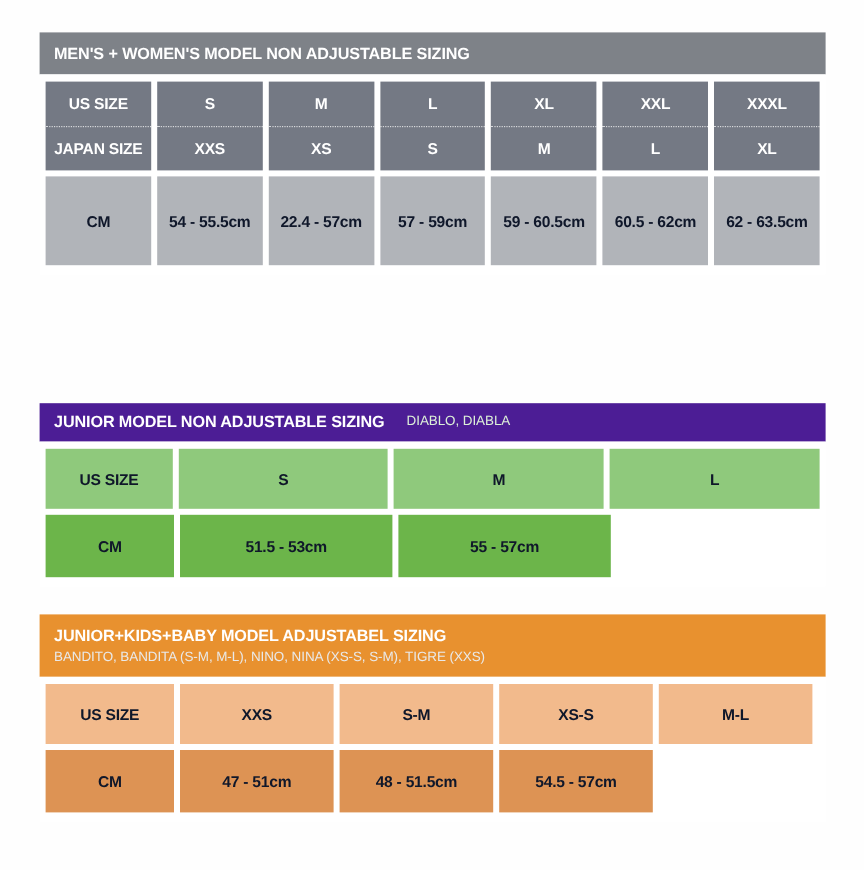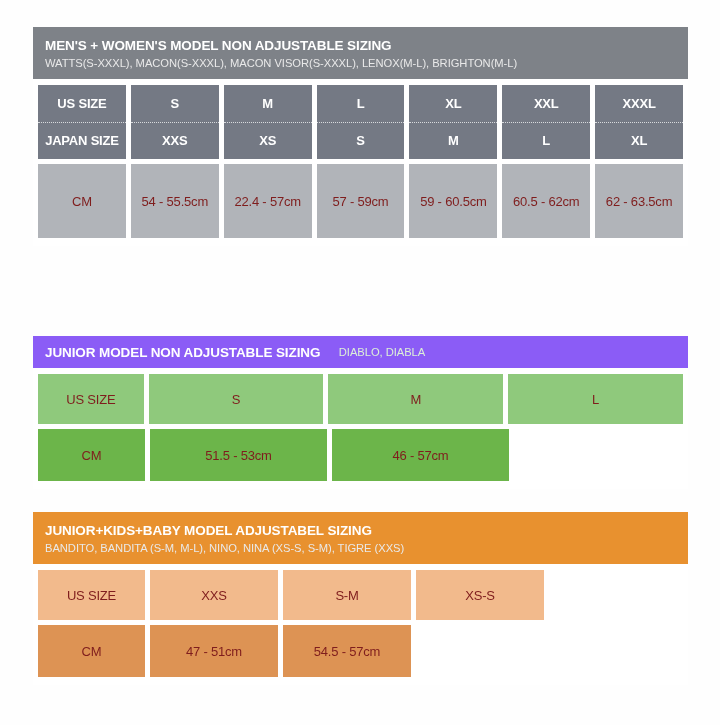--- a/index.html
+++ b/index.html
@@ -74,22 +74,22 @@
   .grid-row {
     display: flex;
     width: 100%;
   }
   .grid-row + .grid-row {
     margin-top: 5px;
   }
 
   .cell {
     box-sizing: border-box;
-    color: #7f1d1d;
-    font-weight: normal;
+    color: #0f172a;
+    font-weight: bold;
     display: flex;
     align-items: center;
     justify-content: center;
     text-align: center;
     letter-spacing: -0.2px;
     margin-right: 5px;
   }
   .cell:last-child { margin-right: 0; }
 
   
@@ -126,21 +126,21 @@
   #block-mens .row-head { height: 74px; }
   #block-mens .row-cm   { height: 74px; }
   #block-mens .row-cm .cell { font-size: 13px; }
 
   
   .c1-col0 { width: 92px; }
   .c1-col  { width: 92px; }
 
   
   #block-junior { top: 336px; }
-  #block-junior .block-header { background: #8b5cf6; }
+  #block-junior .block-header { background: #4c1d95; }
   #block-junior .grid-body { background: #ffffff; }
 
   .green-light { background: #8fc97c; }
   .green-dark  { background: #6cb54a; }
 
   #block-junior .row-head { height: 50px; }
   #block-junior .row-cm   { height: 52px; }
   #block-junior .cell { font-size: 13px; }
 
   .c2-col0 { width: 107px; }
@@ -162,21 +162,20 @@
   .c3-col  { width: 128px; }
 </style>
 </head>
 <body>
 
 <div class="page">
 
   <section class="size-block" id="block-mens">
     <div class="block-header">
       <span class="header-title">MEN'S + WOMEN'S MODEL NON ADJUSTABLE SIZING</span>
-      <span class="header-sub">WATTS(S-XXXL), MACON(S-XXXL), MACON VISOR(S-XXXL), LENOX(M-L), BRIGHTON(M-L)</span>
     </div>
     <div class="grid-body">
 
       <div class="grid-row row-head">
         <div class="stack-cell grey-dark c1-col0">
           <div class="stack-half top">US SIZE</div>
           <div class="stack-half">JAPAN SIZE</div>
         </div>
         <div class="stack-cell grey-dark c1-col">
           <div class="stack-half top">S</div>
@@ -227,42 +226,44 @@
       <div class="grid-row row-head">
         <div class="cell green-light c2-col0">US SIZE</div>
         <div class="cell green-light c2-col">S</div>
         <div class="cell green-light c2-col">M</div>
         <div class="cell green-light c2-col">L</div>
       </div>
 
       <div class="grid-row row-cm">
         <div class="cell green-dark c2-col0">CM</div>
         <div class="cell green-dark c2-col">51.5 - 53cm</div>
-        <div class="cell green-dark c2-col">46 - 57cm</div>
+        <div class="cell green-dark c2-col">55 - 57cm</div>
       </div>
 
     </div>
   </section>
 
   <section class="size-block" id="block-kids">
     <div class="block-header">
       <span class="header-title">JUNIOR+KIDS+BABY MODEL ADJUSTABEL SIZING</span>
       <span class="header-sub">BANDITO, BANDITA (S-M, M-L), NINO, NINA (XS-S, S-M), TIGRE (XXS)</span>
     </div>
     <div class="grid-body">
 
       <div class="grid-row row-head">
         <div class="cell orange-light c3-col0">US SIZE</div>
         <div class="cell orange-light c3-col">XXS</div>
         <div class="cell orange-light c3-col">S-M</div>
         <div class="cell orange-light c3-col">XS-S</div>
+        <div class="cell orange-light c3-col">M-L</div>
       </div>
 
       <div class="grid-row row-cm">
         <div class="cell orange-dark c3-col0">CM</div>
         <div class="cell orange-dark c3-col">47 - 51cm</div>
+        <div class="cell orange-dark c3-col">48 - 51.5cm</div>
         <div class="cell orange-dark c3-col">54.5 - 57cm</div>
       </div>
 
     </div>
   </section>
 
 </div>
 
 </body></html>

